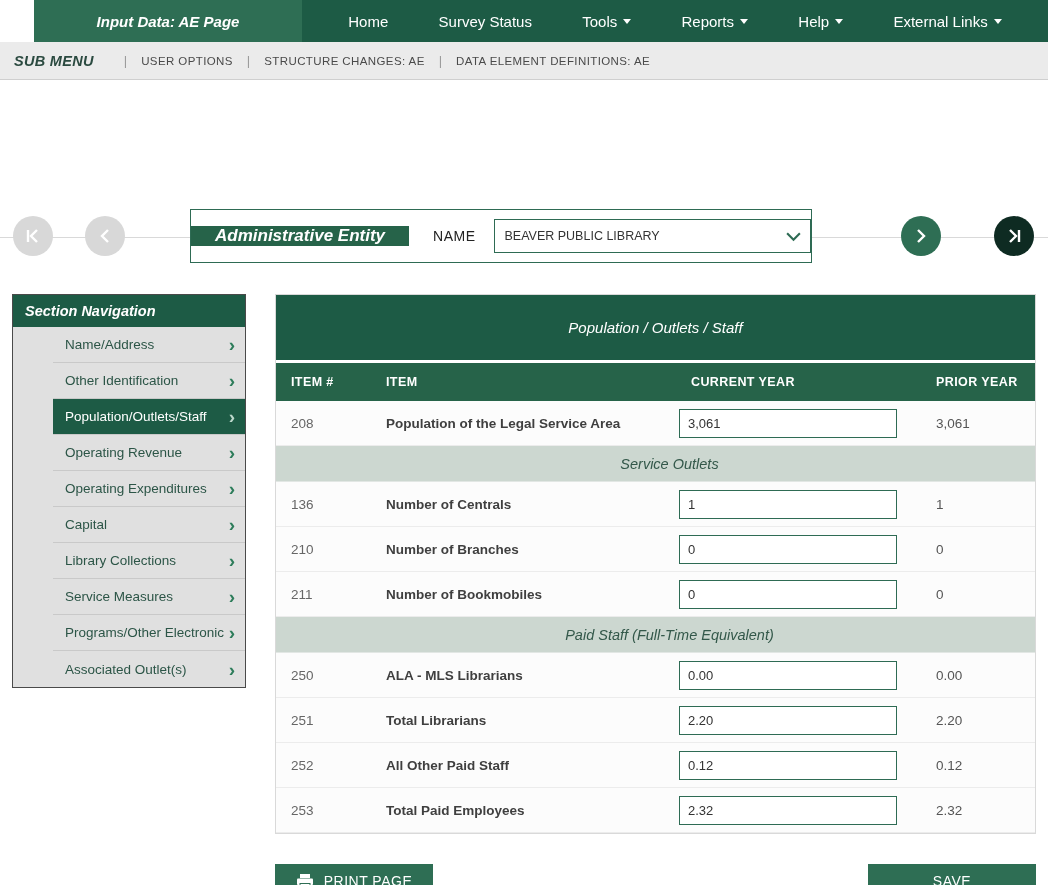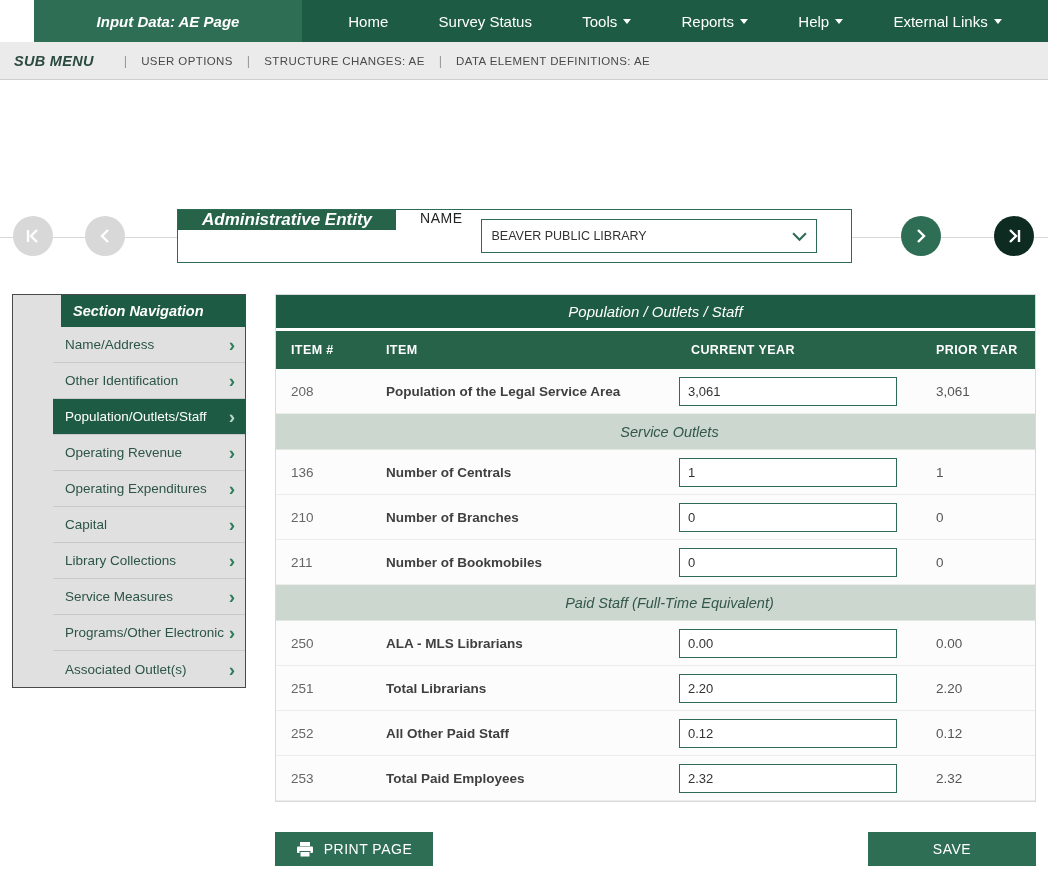--- a/index.html
+++ b/index.html
@@ -30,50 +30,50 @@
   .sub-item-wrap{display:flex;align-items:center;}
   .sub-sep{color:#9a9a9a;margin:0 14px;font-size:13px;}
   .sub-link{font-size:11.5px;color:#4a4a4a;text-decoration:none;letter-spacing:.4px;cursor:pointer;text-transform:uppercase;}
   
   .entity-zone{position:relative;height:158px;border-bottom:1px solid #d9d9d9;}
   .circle{position:absolute;top:136px;width:40px;height:40px;border-radius:50%;border:none;display:flex;align-items:center;justify-content:center;cursor:pointer;padding:0;}
   .circle.disabled{background:#d8d8d8;cursor:default;}
   .circle.green{background:var(--green-tab);}
   .circle.darkest{background:#0e2b22;}
   .entity-box{
-    position:absolute;left:177px;top:129px;width:675px;height:54px;
-    border:1px solid var(--green-border);background:#fff;display:flex;align-items:flex-start;
+    position:absolute;left:190px;top:129px;width:622px;height:54px;
+    border:1px solid var(--green-border);background:#fff;display:flex;align-items:center;
   }
   .entity-title{
     background:var(--green-mid);color:#fff;font-style:italic;font-weight:bold;font-size:17px;
     display:flex;align-items:center;padding:0 24px;white-space:nowrap;
   }
   .entity-name-label{display:flex;align-items:center;font-weight:normal;font-size:14px;color:#222;padding:0 18px 0 24px;letter-spacing:.5px;}
   .entity-select{
     align-self:center;width:336px;height:34px;border:1px solid var(--green-border);
     display:flex;align-items:center;justify-content:space-between;padding:0 8px 0 10px;
     font-size:12.5px;color:#333;cursor:pointer;background:#fff;
   }
   
   .main{display:flex;padding:56px 12px 0 12px;align-items:flex-start;}
   .sidebar{width:234px;border:1px solid #4a4a4a;background:#e0e0e0;}
-  .side-header{background:var(--green-dark);color:#fff;font-style:italic;font-weight:bold;font-size:14.5px;padding:8px 12px;margin-left:48px;}
+  .side-header{background:var(--green-dark);color:#fff;font-style:italic;font-weight:bold;font-size:14.5px;padding:8px 12px;}
   .side-item{
     height:36px;display:flex;align-items:center;justify-content:space-between;
     padding:0 10px 0 12px;border-bottom:1px solid #c9c9c9;background:#e0e0e0;cursor:pointer;
     font-size:13.5px;color:#2c5547;margin-left:40px;
   }
   .side-item:last-child{border-bottom:none;}
   .side-item .side-chev{color:#2e7d5b;font-size:19px;font-weight:bold;line-height:1;}
   .side-item.active{background:var(--green-dark);color:#fff;}
   .side-item.active .side-chev{color:#bcd8cb;}
   
   .table-area{margin-left:29px;width:761px;}
   .table-wrap{border:1px solid #d9d9d9;}
-  .table-title{background:var(--green-dark);color:#fff;font-style:italic;font-size:15px;text-align:center;padding:8px 0;}
+  .table-title{background:var(--green-dark);color:#fff;font-style:italic;font-size:15px;text-align:center;padding:24px 0;}
   .table-colhead{
     margin-top:3px;background:var(--green-mid);color:#fff;display:grid;
     grid-template-columns:95px 305px 245px 1fr;align-items:center;height:38px;
     font-size:12.5px;font-weight:bold;letter-spacing:.4px;
   }
   .table-colhead>div{padding-left:15px;}
   .trow{
     display:grid;grid-template-columns:95px 305px 245px 1fr;align-items:center;height:45px;
     background:#fcfcfc;border-bottom:1px solid #ececec;font-size:13.5px;
   }

